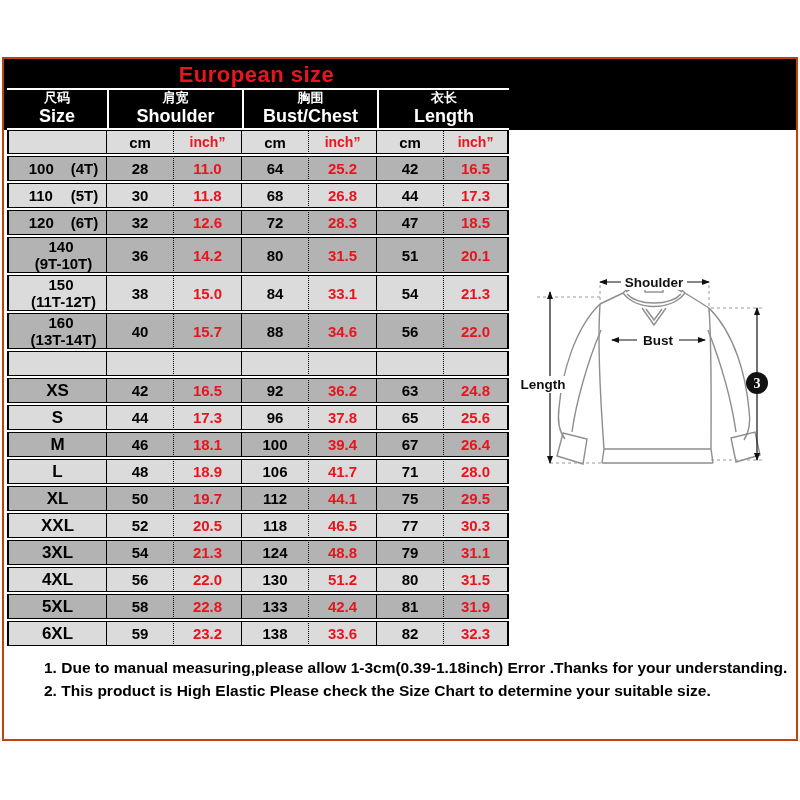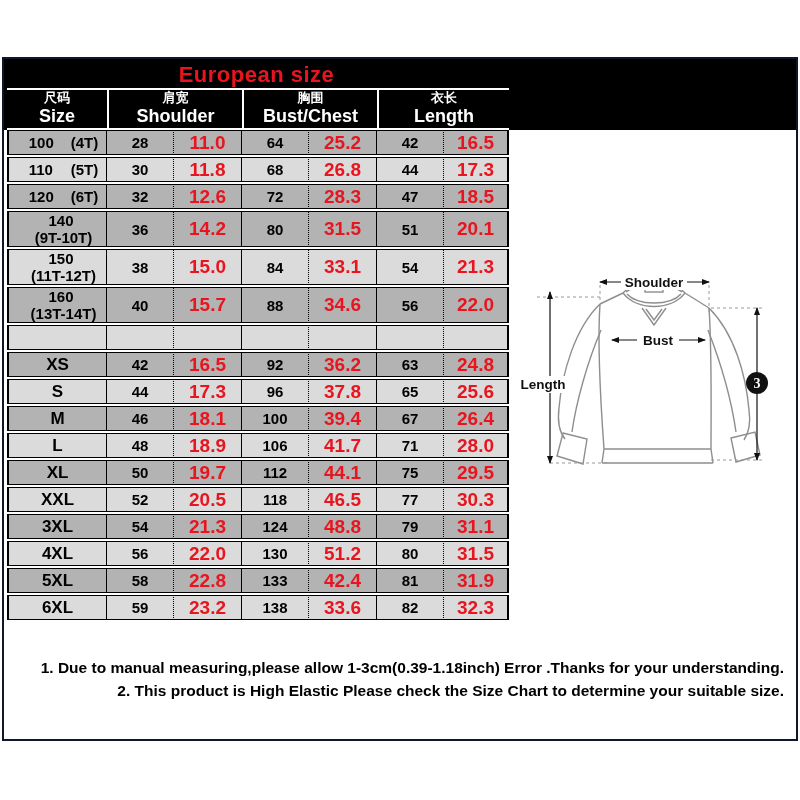--- a/index.html
+++ b/index.html
@@ -1,19 +1,19 @@
 <!DOCTYPE html>
 <html><head>
 <meta charset="utf-8">
 <style>
   html,body{margin:0;padding:0;background:#fff;}
   body{width:800px;height:800px;position:relative;font-family:"Liberation Sans","DejaVu Sans",sans-serif;}
   .canvas{position:absolute;inset:0;width:800px;height:800px;background:#fff;overflow:hidden;}
 
-  .frame{position:absolute;left:2px;top:57px;width:792px;height:680px;border:2px solid #0f172a;background:#fff;}
+  .frame{position:absolute;left:2px;top:57px;width:792px;height:680px;border:2px solid #c2410c;background:#fff;}
 
   .top-band{position:absolute;left:0;right:0;top:0;height:71px;background:#000;}
   .title{position:absolute;left:0;top:3px;width:505px;text-align:center;
          font-size:22px;font-weight:bold;letter-spacing:.5px;}
 
   table.size-table{position:absolute;left:3px;top:29px;width:502px;
     border-collapse:separate;border-spacing:0 2px;table-layout:fixed;background:#fff;}
   table.size-table td,table.size-table th{box-sizing:border-box;padding:0;text-align:center;vertical-align:middle;}
 
   th.group{background:#000;color:#fff;height:38px;font-weight:bold;line-height:1.15;}
@@ -25,34 +25,34 @@
     border-top:1px solid #000;border-bottom:1px solid #000;}
   tr.subhead td.u-cm{font-size:15px;color:#000;}
   tr.subhead td.u-in{font-size:14px;}
 
   tbody.rows td{height:25px;font-weight:bold;border-top:1px solid #000;border-bottom:1px solid #000;}
   tr.dark td{background:#b3b3b3;}
   tr.light td{background:#dbdbdb;}
 
   .c-size{border-left:2px solid #000;border-right:1px solid #000;font-size:15px;color:#000;}
   .c-cm{border-right:1px dotted #000;font-size:15px;color:#000;}
-  .c-inch{border-right:1px solid #000;font-size:19px;}
+  .c-inch{border-right:1px solid #000;font-size:15px;}
   .c-inch.last{border-right:2px solid #000;}
   tr.subhead td.first{border-left:2px solid #000;border-right:1px solid #000;}
 
   td.kid{text-align:left;}
   td.kid .num{display:inline-block;min-width:30px;margin-left:12px;text-align:left;}
   td.kid .note{display:inline-block;margin-left:12px;}
   td.adult{font-size:17px;}
 
   .diagram{position:absolute;left:511px;top:169px;width:285px;height:255px;}
   .diagram svg{display:block;}
   .dia-label{font-family:"Liberation Sans","DejaVu Sans",sans-serif;font-weight:bold;font-size:13.5px;fill:#111;}
 
-  .notes{position:absolute;left:32px;top:598px;width:748px;color:#000;text-align:right;}
+  .notes{position:absolute;left:40px;top:598px;width:748px;color:#000;}
   .notes p{margin:0 0 1px 0;font-size:15.5px;font-weight:bold;line-height:22px;white-space:nowrap;}
 </style>
 </head>
 <body>
 
 <div class="canvas">
   <div class="frame">
 
     <div class="top-band">
       <div class="title" style="color:#e8141e;">European size</div>
@@ -80,20 +80,29 @@
           </th>
           <th class="group" colspan="2">
             <span class="zh">胸围</span>
             <span class="en">Bust/Chest</span>
           </th>
           <th class="group" colspan="2">
             <span class="zh">衣长</span>
             <span class="en">Length</span>
           </th>
         </tr>
+        <tr class="subhead">
+          <td class="first"></td>
+          <td class="u-cm c-cm">cm</td>
+          <td class="u-in c-inch" style="color:#e8141e;">inch”</td>
+          <td class="u-cm c-cm">cm</td>
+          <td class="u-in c-inch" style="color:#e8141e;">inch”</td>
+          <td class="u-cm c-cm">cm</td>
+          <td class="u-in c-inch last" style="color:#e8141e;">inch”</td>
+        </tr>
       </thead>
       <tbody class="rows">
           <tr class="dark">
             <td class="c-size kid"><span class="num">100</span><span class="note">(4T)</span></td>
             <td class="c-cm">28</td>
             <td class="c-inch" style="color: rgb(232, 20, 30);">11.0</td>
             <td class="c-cm">64</td>
             <td class="c-inch" style="color: rgb(232, 20, 30);">25.2</td>
             <td class="c-cm">42</td>
             <td class="c-inch last" style="color: rgb(232, 20, 30);">16.5</td>

